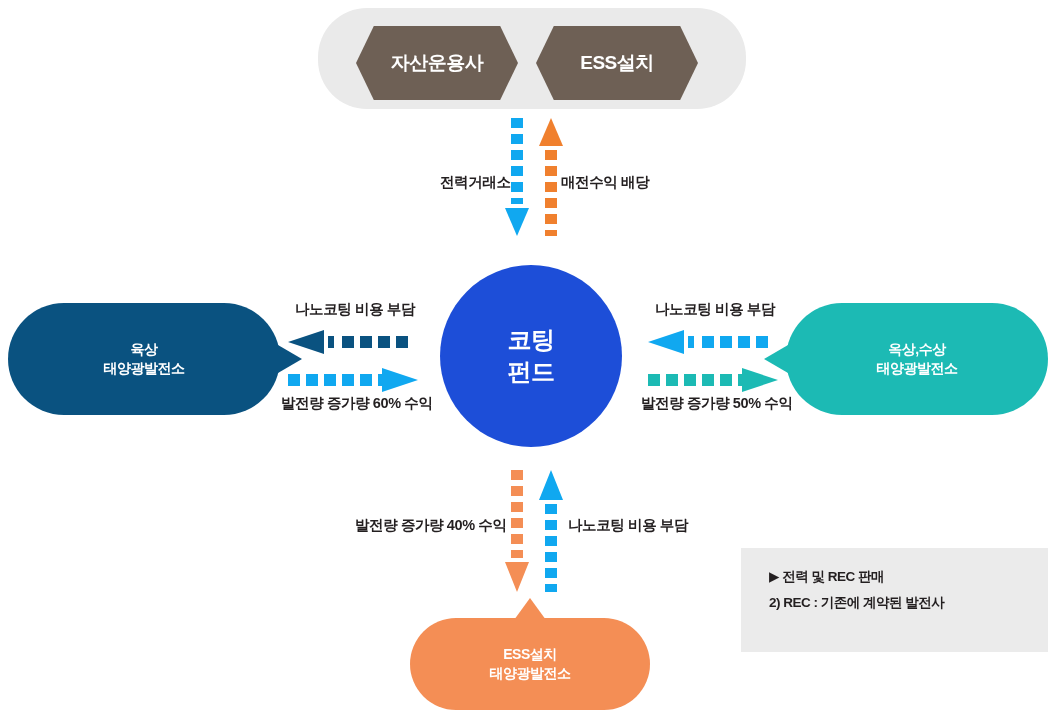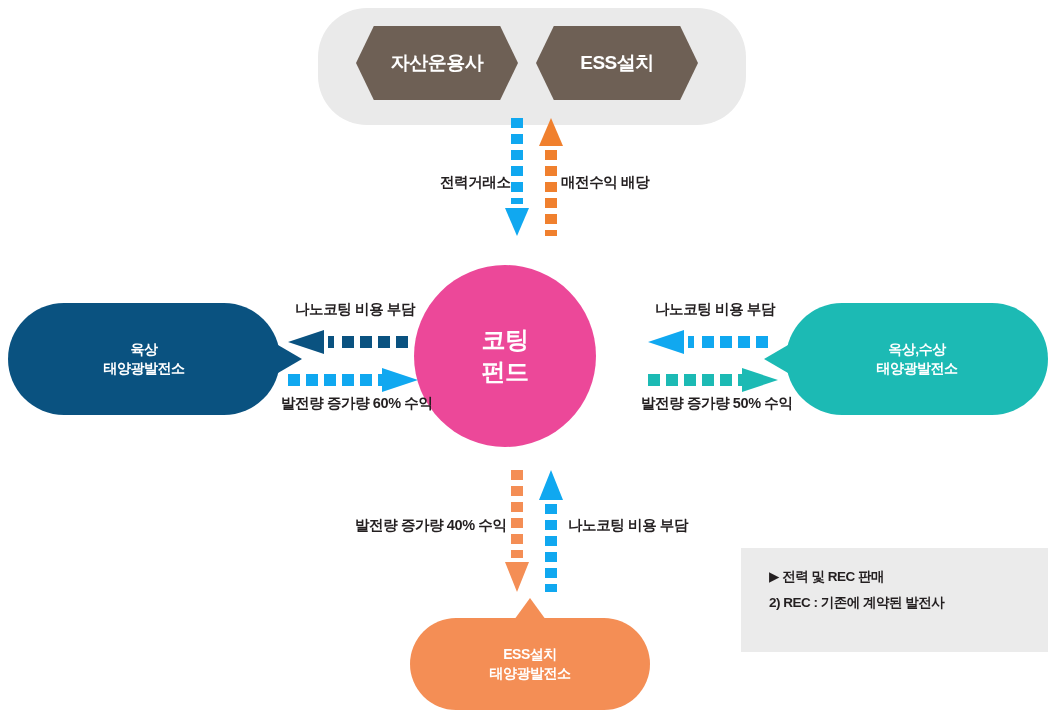--- a/index.html
+++ b/index.html
@@ -17,21 +17,21 @@
     background: #ffffff;
     overflow: hidden;
   }
 
   
   .investor-band {
     position: absolute;
     left: 318px;
     top: 8px;
     width: 428px;
-    height: 117px;
+    height: 101px;
     background: #eaeaea;
     border-radius: 49px;
   }
   .hex {
     position: absolute;
     top: 18px;
     width: 162px;
     height: 74px;
     background: #6e6055;
     -webkit-clip-path: polygon(11% 0%, 89% 0%, 100% 50%, 89% 100%, 11% 100%, 0% 50%);
@@ -45,26 +45,26 @@
   .hex span {
     color: #ffffff;
     font-size: 19px;
     font-weight: bold;
     letter-spacing: -0.5px;
   }
 
   
   .fund-circle {
     position: absolute;
-    left: 414px;
+    left: 440px;
     top: 265px;
     width: 182px;
     height: 182px;
     border-radius: 50%;
-    background: #ec4899;
+    background: #1d4ed8;
     display: flex;
     flex-direction: column;
     align-items: center;
     justify-content: center;
     line-height: 1.32;
   }
   .fund-circle span {
     color: #ffffff;
     font-size: 24px;
     font-weight: bold;

